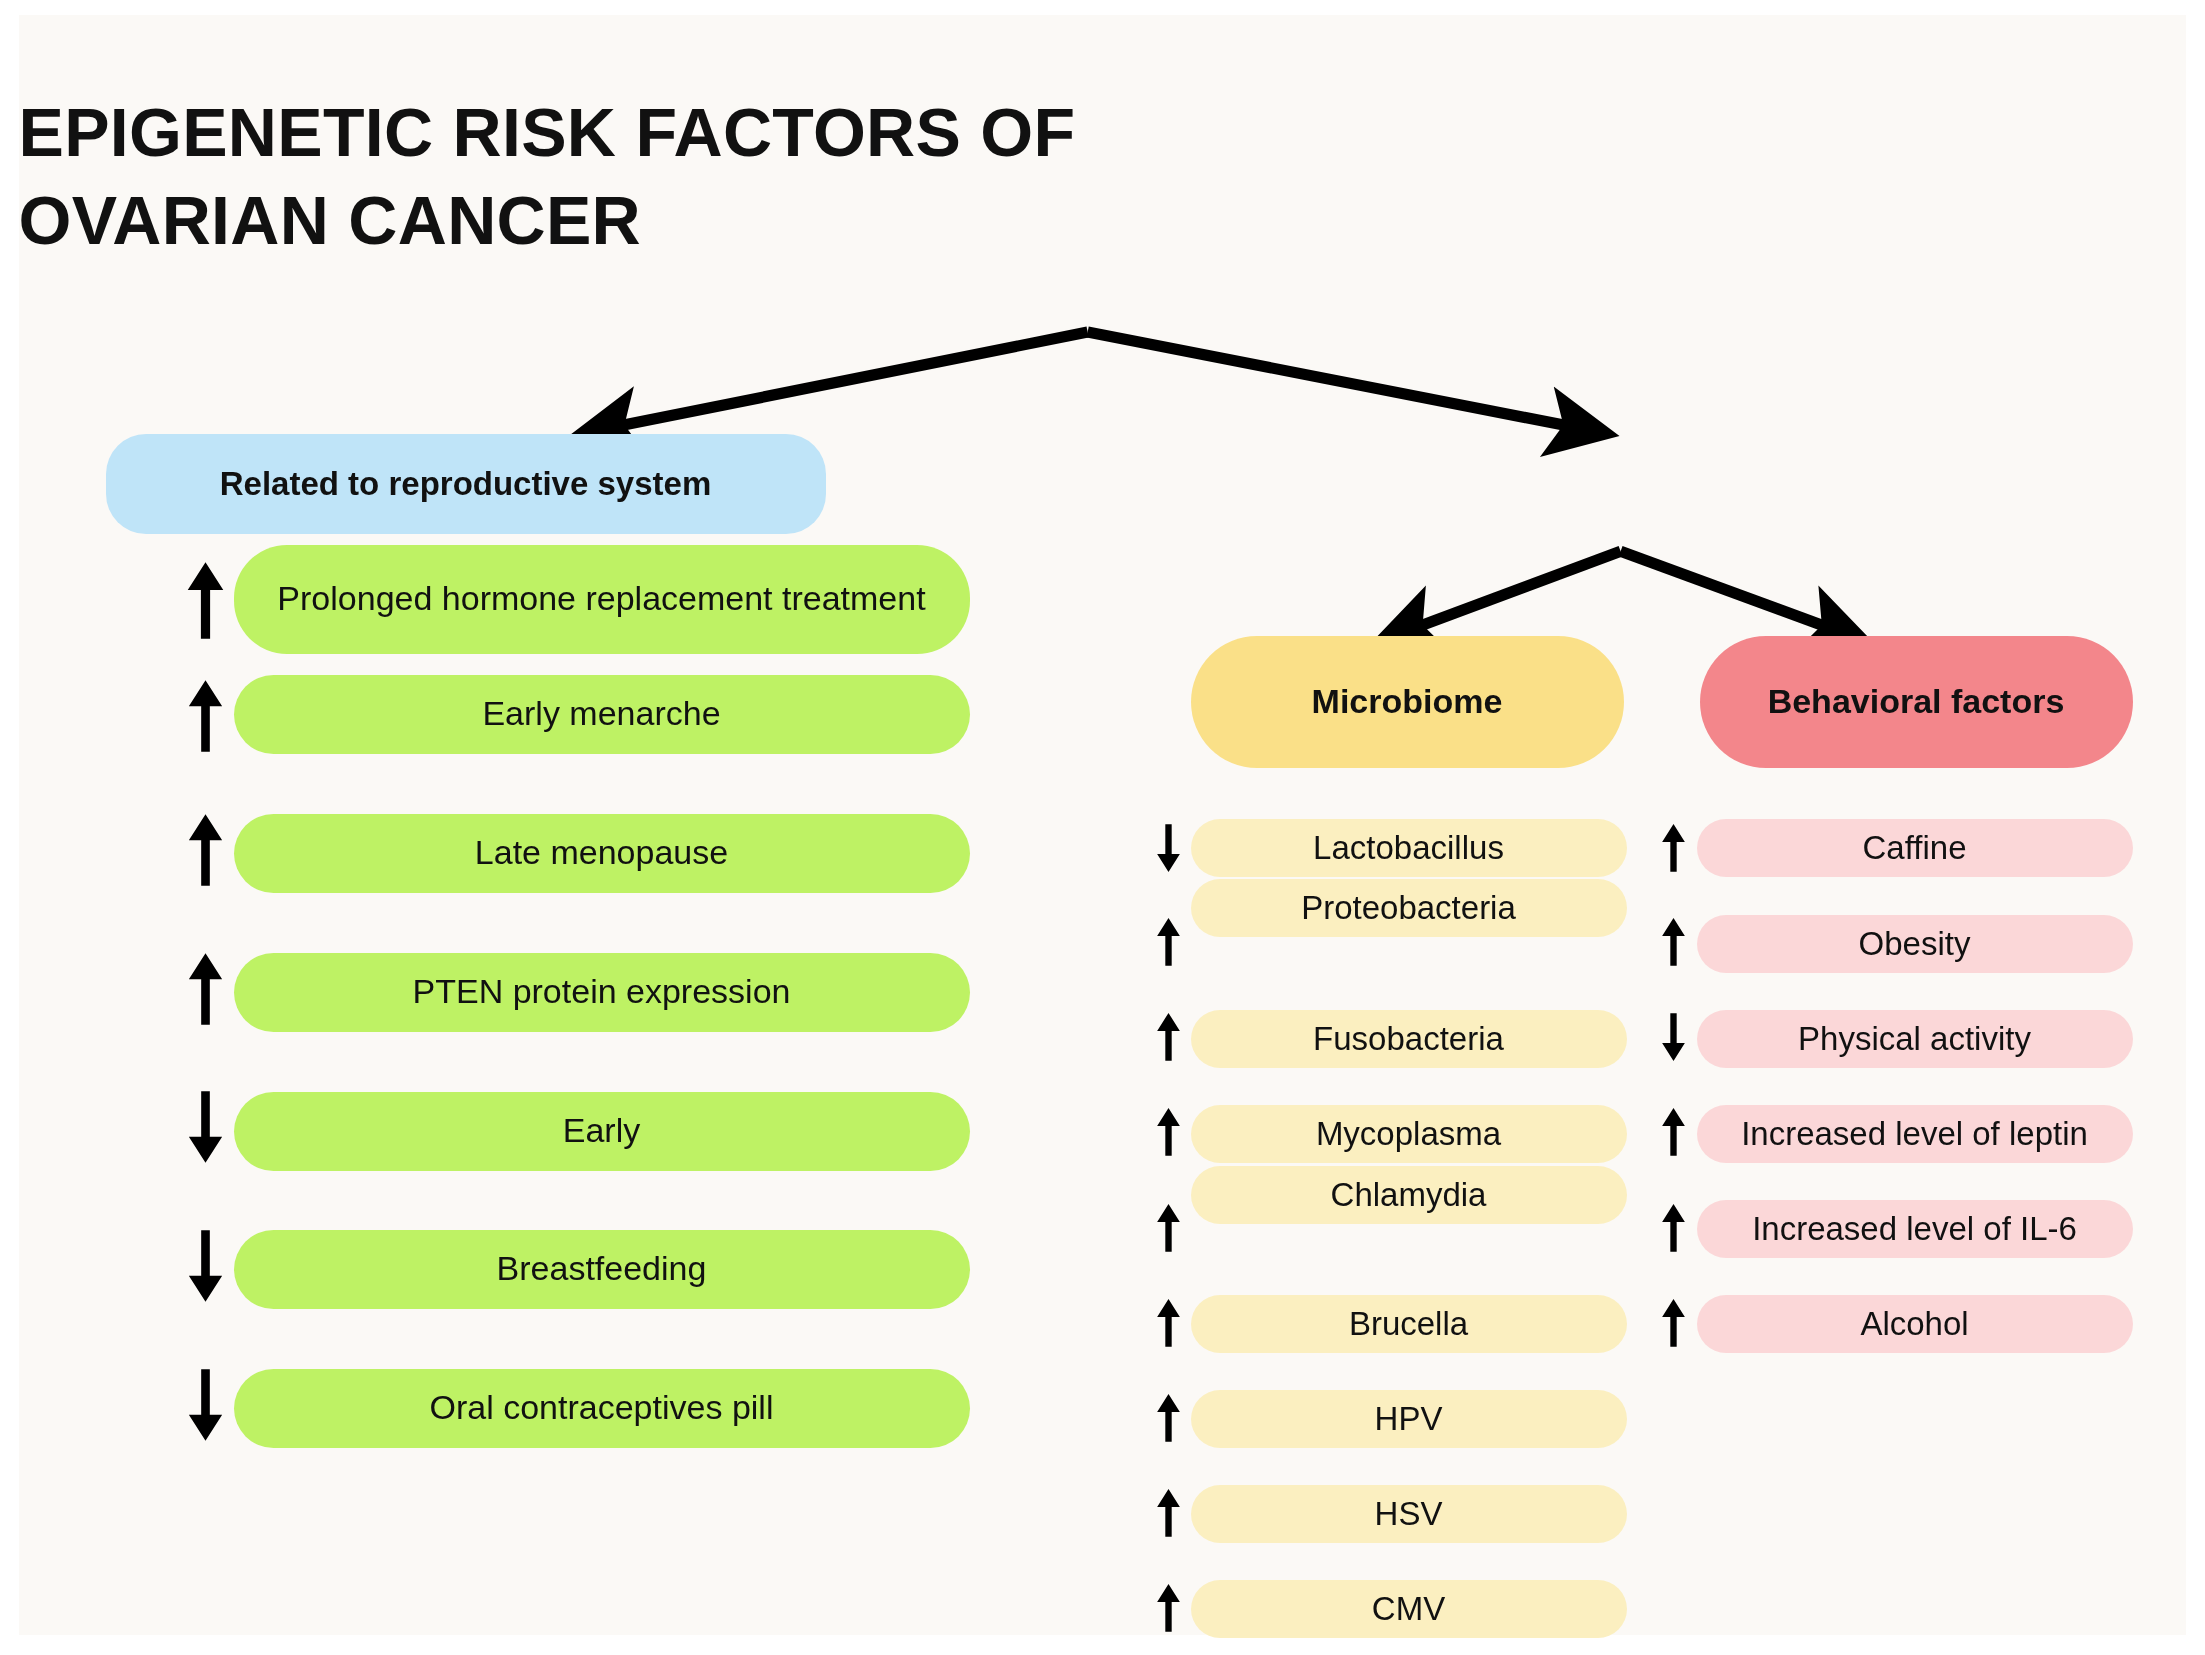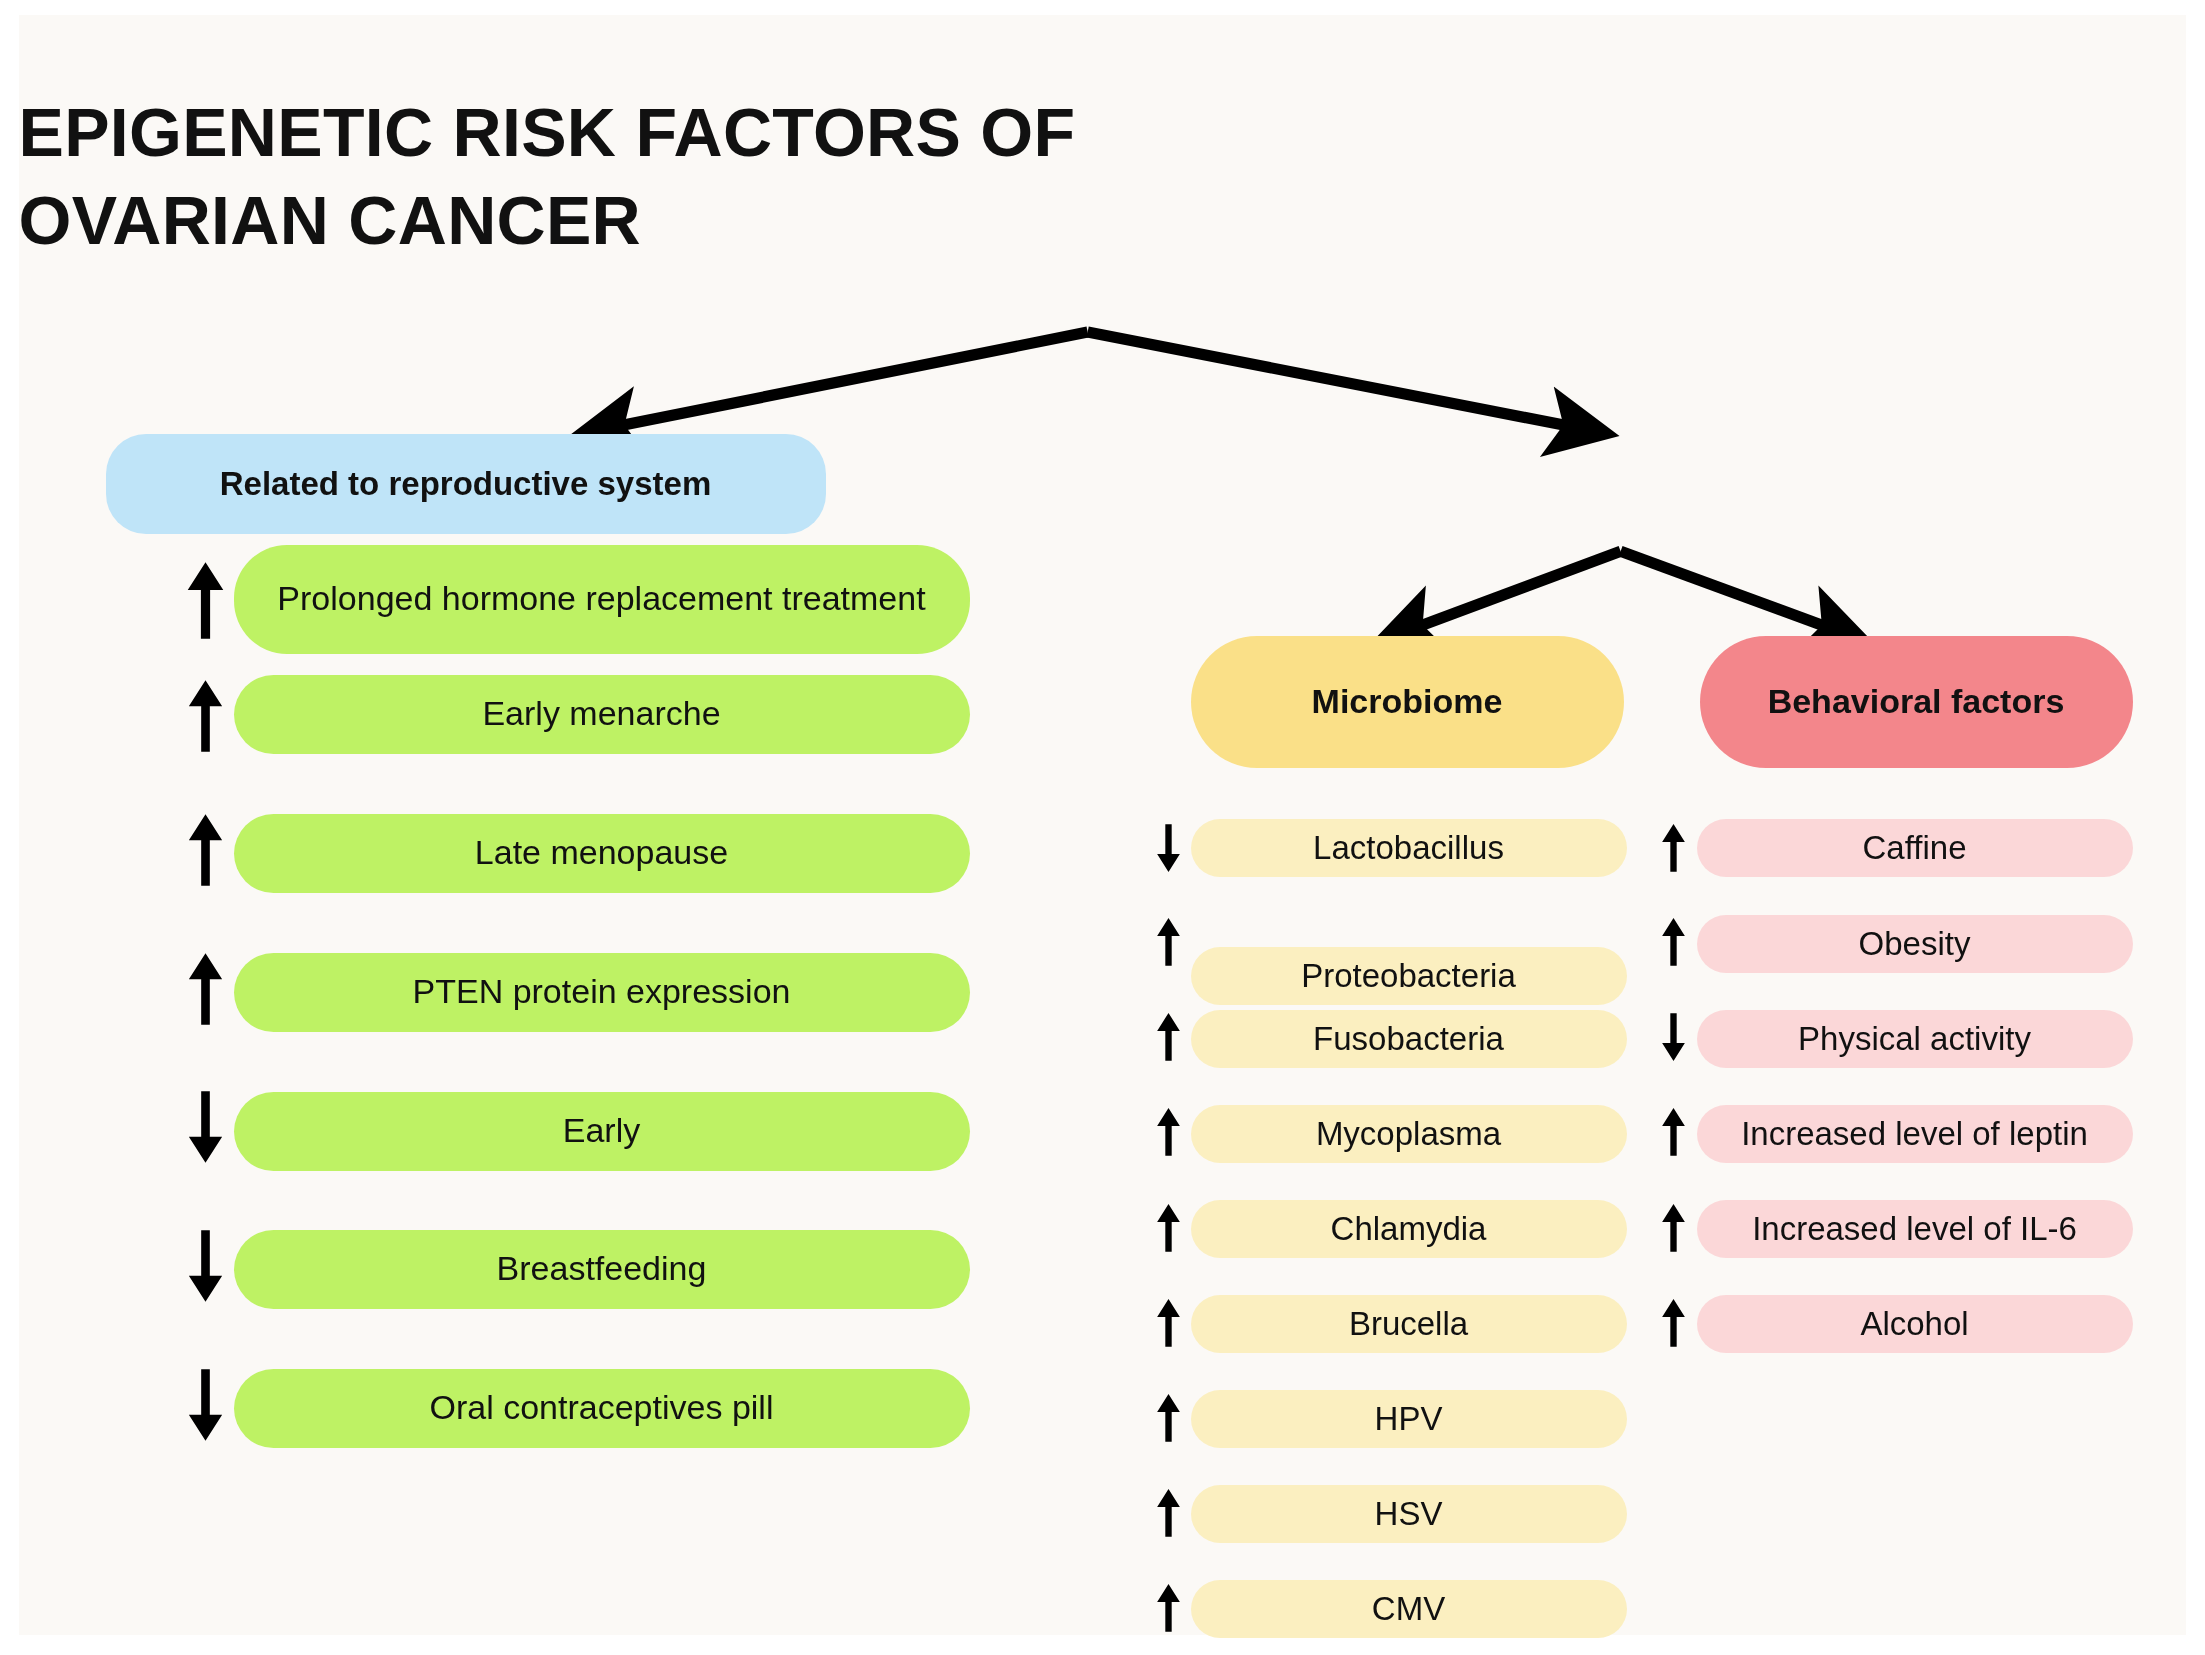--- a/index.html
+++ b/index.html
@@ -178,21 +178,21 @@
 
   <div class="pill yellow" style="top:804px;">
     <span>Lactobacillus</span>
   </div>
   <div class="arrow arrM" style="top:808px;height:50px;">
     <svg viewBox="0 0 56 110">
         <path d="M28 108 L53 68 L35 68 L35 3 L21 3 L21 68 L3 68 Z" fill="#000"></path>
       </svg>
   </div>
 
-  <div class="pill yellow" style="top:932px;">
+  <div class="pill yellow" style="top:864px;">
     <span>Proteobacteria</span>
   </div>
   <div class="arrow arrM" style="top:902px;height:50px;">
     <svg viewBox="0 0 56 110">
         <path d="M28 2 L53 42 L35 42 L35 107 L21 107 L21 42 L3 42 Z" fill="#000"></path>
       </svg>
   </div>
 
   <div class="pill yellow" style="top:995px;">
     <span>Fusobacteria</span>
@@ -205,21 +205,21 @@
 
   <div class="pill yellow" style="top:1090px;">
     <span>Mycoplasma</span>
   </div>
   <div class="arrow arrM" style="top:1092px;height:50px;">
     <svg viewBox="0 0 56 110">
         <path d="M28 2 L53 42 L35 42 L35 107 L21 107 L21 42 L3 42 Z" fill="#000"></path>
       </svg>
   </div>
 
-  <div class="pill yellow" style="top:1185px;">
+  <div class="pill yellow" style="top:1151px;">
     <span>Chlamydia</span>
   </div>
   <div class="arrow arrM" style="top:1188px;height:50px;">
     <svg viewBox="0 0 56 110">
         <path d="M28 2 L53 42 L35 42 L35 107 L21 107 L21 42 L3 42 Z" fill="#000"></path>
       </svg>
   </div>
 
   <div class="pill yellow" style="top:1280px;">
     <span>Brucella</span>

